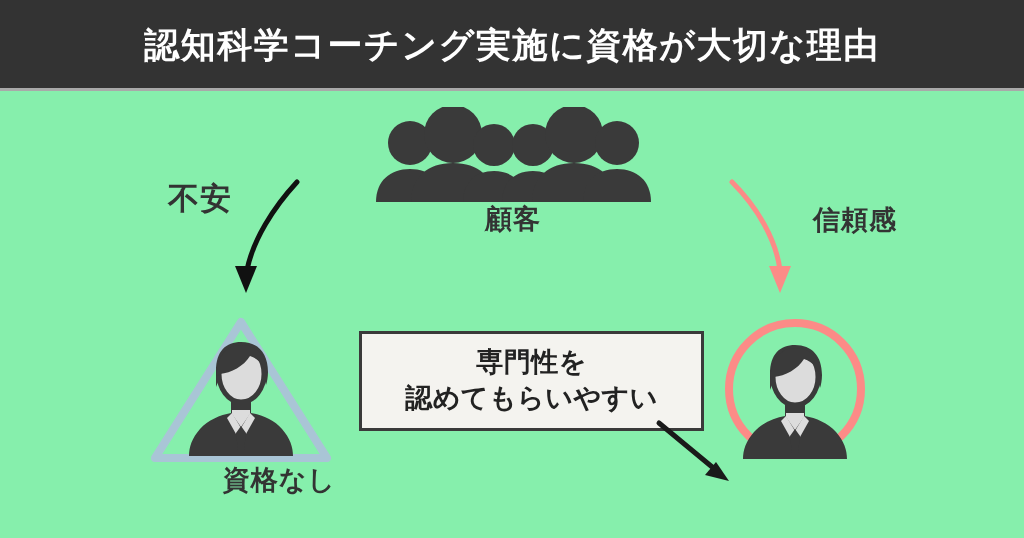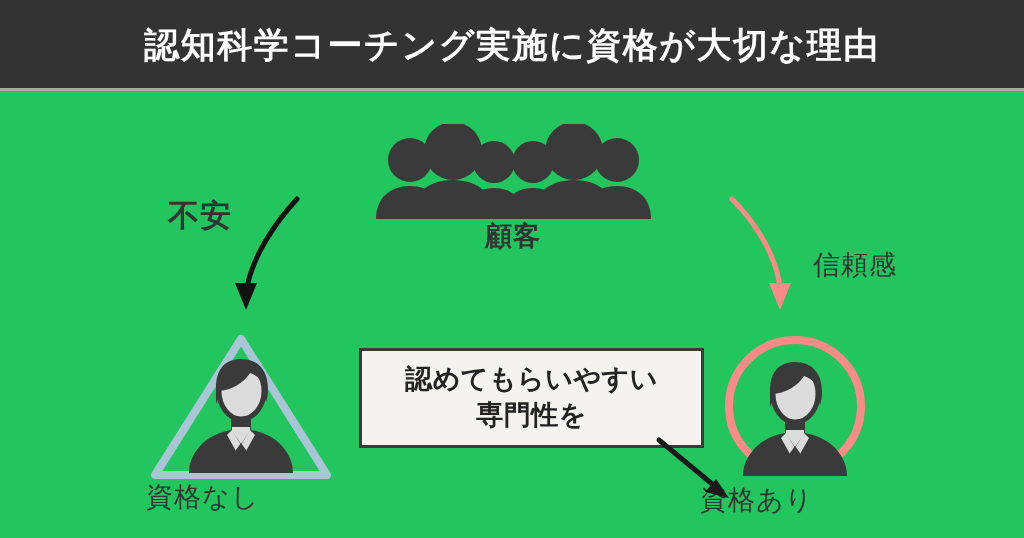--- a/index.html
+++ b/index.html
@@ -11,21 +11,21 @@
     width: 1024px;
     height: 538px;
     background: #dcdcdc;
     font-family: "Liberation Sans", "DejaVu Sans", sans-serif;
     overflow: hidden;
   }
   .slide {
     position: relative;
     width: 1024px;
     height: 538px;
-    background: #22c55e;
+    background: #86efac;
     overflow: hidden;
   }
 
   
   .header {
     position: absolute;
     left: 0;
     top: 0;
     width: 1024px;
     height: 88px;
@@ -49,21 +49,21 @@
     top: 88px;
     width: 1024px;
     height: 3px;
     background: #a9a9a9;
   }
 
   
   .stage {
     position: absolute;
     left: 0;
-    top: 91px;
+    top: 74px;
     width: 1024px;
     height: 387px;
     border-radius: 9px;
   }
 
   
   .customers {
     position: absolute;
     left: 368px;
     top: 33px;
@@ -102,25 +102,24 @@
     letter-spacing: 1px;
   }
   
   .label-right {
     position: absolute;
     left: 780px;
     top: 127px;
     width: 150px;
     text-align: center;
     font-size: 27px;
-    font-weight: normal;
+    font-weight: bold;
     color: #333333;
     line-height: 1.45;
     letter-spacing: 1px;
-    margin-top: 28px;
   }
 
   
   .arrow-svg {
     position: absolute;
     overflow: visible;
   }
   .arrow-dark { left: 225px; top: 100px; }
   .arrow-pink { left: 720px; top: 100px; }
 
@@ -142,23 +141,23 @@
   .person-shape {
     display: block;
     width: 190px;
     height: 152px;
   }
   .person-label {
     position: absolute;
     left: 0;
     top: 153px;
     width: 190px;
-    text-align: left;
+    text-align: right;
     font-size: 27px;
-    font-weight: normal;
+    font-weight: bold;
     color: #333333;
     line-height: 1;
     letter-spacing: 1px;
   }
 
   
   .callout {
     position: absolute;
     left: 359px;
     top: 257px;
@@ -286,26 +285,25 @@
                    C119 52 113 45 104 42 C98 52 85 59 74 60 Z"></path>
           <path d="M85 86 L105 86 L105 99 C116 101 128 106 136 115
                    C144 124 147 133 147 142 L43 142 C43 133 46 124 54 115
                    C62 106 74 101 85 99 Z"></path>
           <path d="M86 100 L95 113 L104 100 L104 96 L86 96 Z" fill="#dcdcdc"></path>
           <path d="M86 99 L95 114 L90 120 L81 104 Z" fill="#dcdcdc"></path>
           <path d="M104 99 L95 114 L100 120 L109 104 Z" fill="#dcdcdc"></path>
           <path d="M95 112 L100 119 L98 136 L92 136 L90 119 Z" fill="#3a3a3a"></path>
         </g>
       </svg>
-      <div class="person-label">資格あり</div>
     </div>
 
     <div class="callout">
+      <div class="callout-line">専門性を</div>
       <div class="callout-line">認めてもらいやすい</div>
-      <div class="callout-line">専門性を</div>
     </div>
 
     <svg class="connector" width="90" height="70" viewBox="0 0 90 70">
       <line x1="4" y1="4" x2="62" y2="52" stroke="#1a1a1a" stroke-width="5" stroke-linecap="round"></line>
       <path d="M74 62 L50 56 L61 43 Z" fill="#1a1a1a"></path>
     </svg>
 
   </div>
 </div>
 

